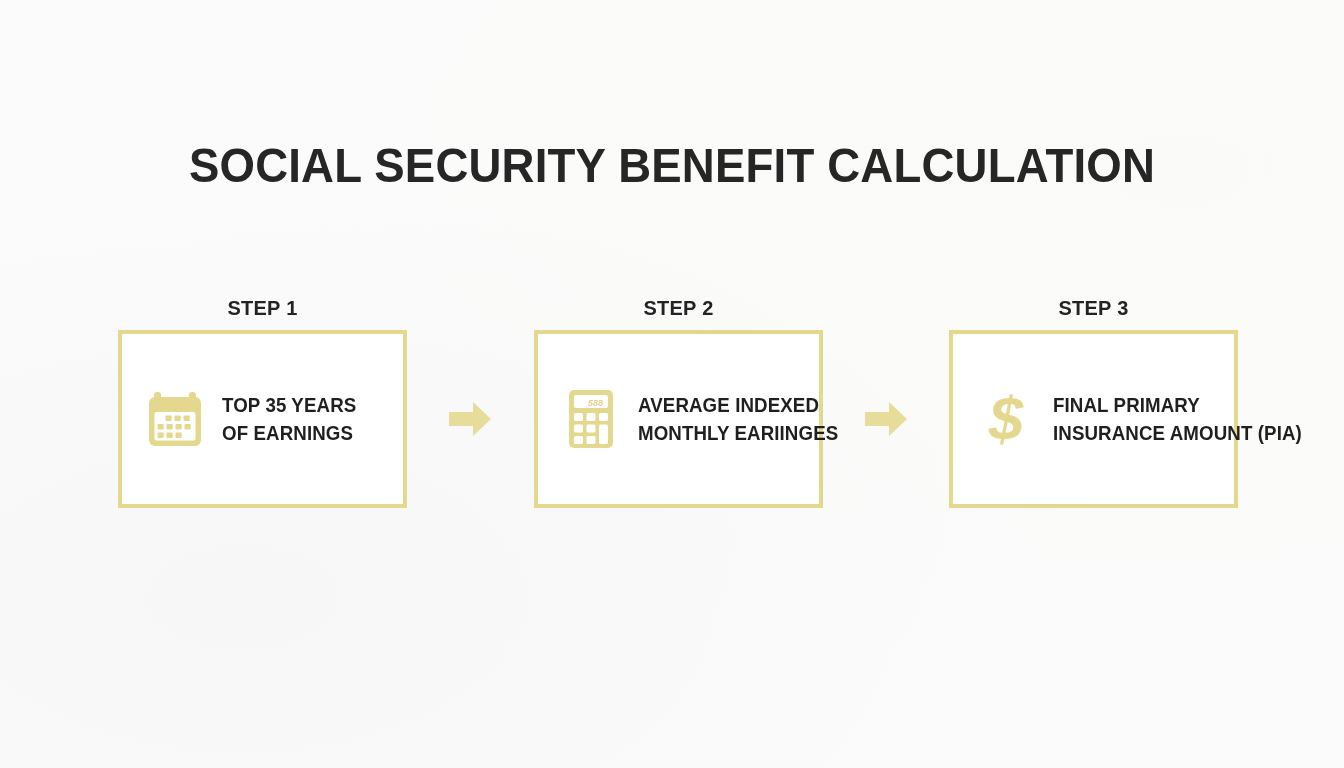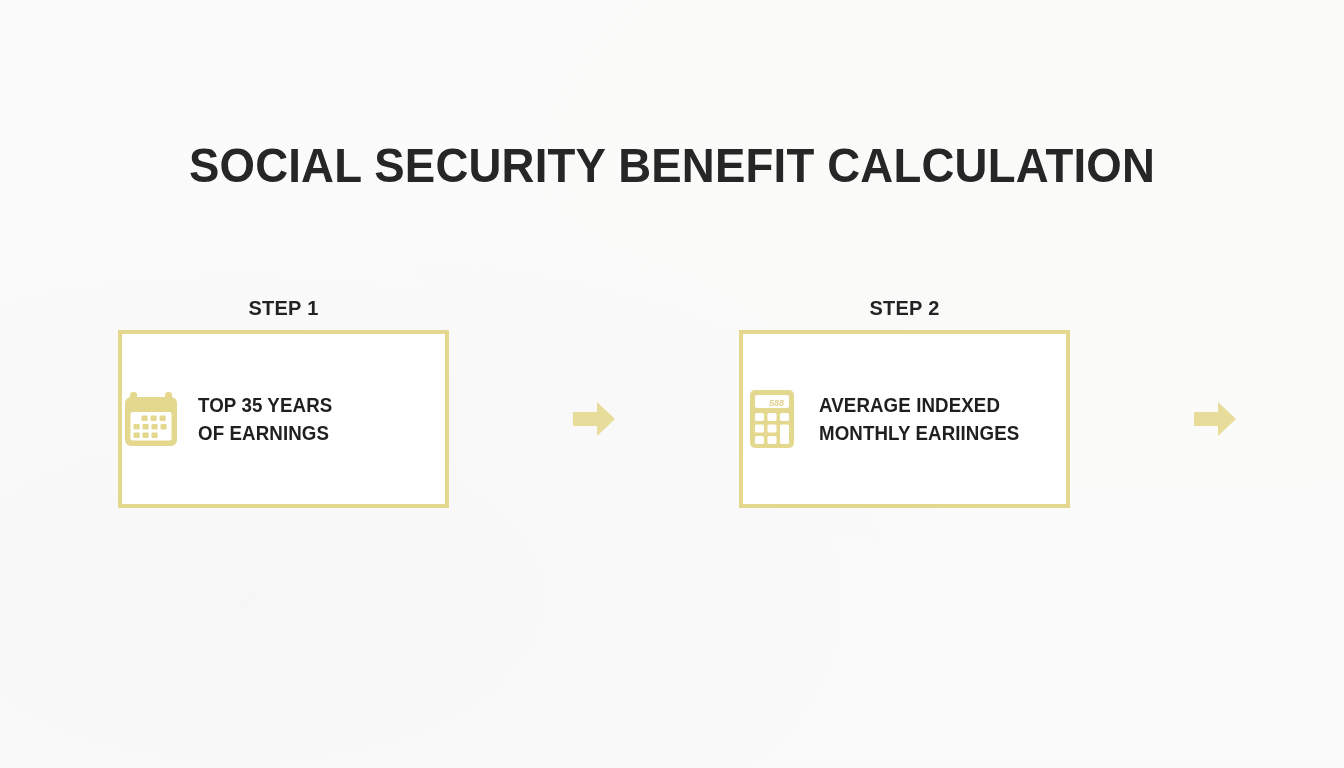--- a/index.html
+++ b/index.html
@@ -48,21 +48,21 @@
     left: 118px;
     width: 1120px;
     height: 212px;
     display: flex;
     flex-direction: row;
     align-items: flex-start;
     justify-content: space-between;
   }
 
   .step {
-    width: 331px;
+    width: 289px;
     position: relative;
   }
 
   .step-label {
     text-align: center;
     font-size: 21px;
     line-height: 24px;
     font-weight: 700;
     color: #232323;
     letter-spacing: 0.3px;
@@ -71,20 +71,21 @@
   }
 
   .card {
     box-sizing: border-box;
     height: 178px;
     border: 4px solid #e4d88f;
     background: #ffffff;
     display: flex;
     flex-direction: row;
     align-items: center;
+    padding-left: 24px;
     position: relative;
   }
 
   .card-icon {
     flex: 0 0 auto;
     width: 58px;
     height: 62px;
     margin-right: 18px;
     display: flex;
     align-items: center;
@@ -192,14 +193,28 @@
       </div>
     </div>
   </div>
 
   <div class="arrow">
     <svg width="42" height="34" viewBox="0 0 42 34" aria-hidden="true">
       <path d="M0 10 L24 10 L24 0 L42 17 L24 34 L24 24 L0 24 Z" fill="#e8dc9a"></path>
     </svg>
   </div>
 
+  <div class="step">
+    <div class="step-label">STEP 3</div>
+    <div class="card card--overflow">
+      <div class="card-icon">
+        <svg width="40" height="62" viewBox="0 0 40 62" aria-hidden="true">
+          <text x="20" y="52" font-family="'Liberation Sans', sans-serif" font-size="62" font-weight="700" text-anchor="middle" fill="#e4d88f">$</text>
+        </svg>
+      </div>
+      <div class="card-text">
+        <div>FINAL PRIMARY</div>
+        <div>INSURANCE AMOUNT (PIA)</div>
+      </div>
+    </div>
+  </div>
 
 </div>
 
 </body></html>

